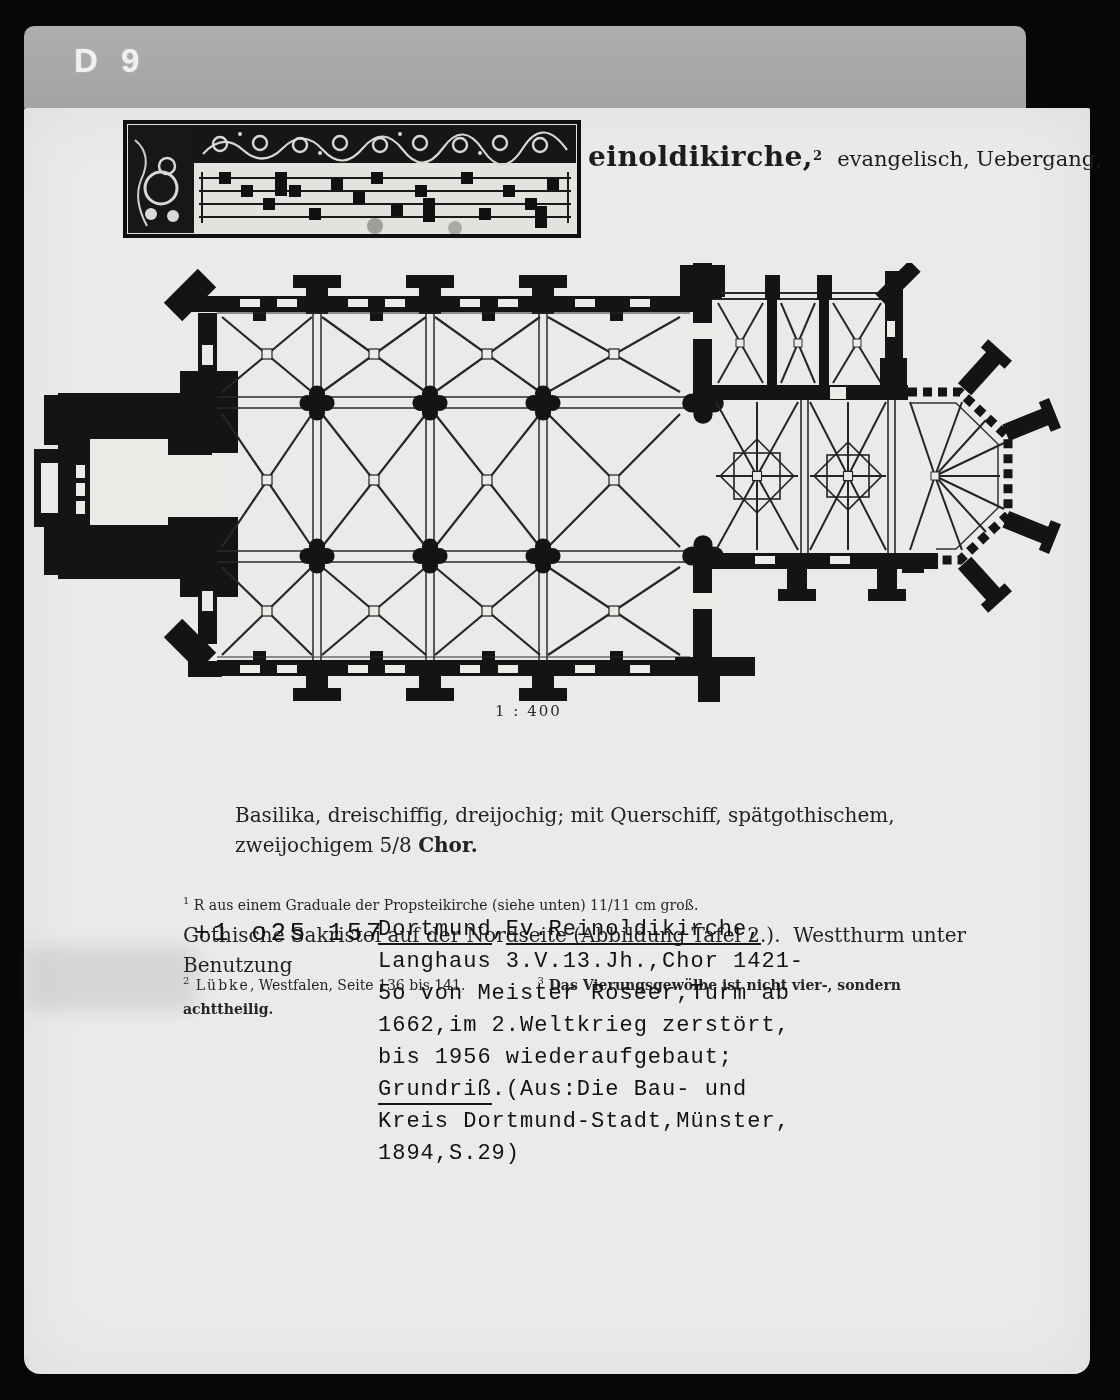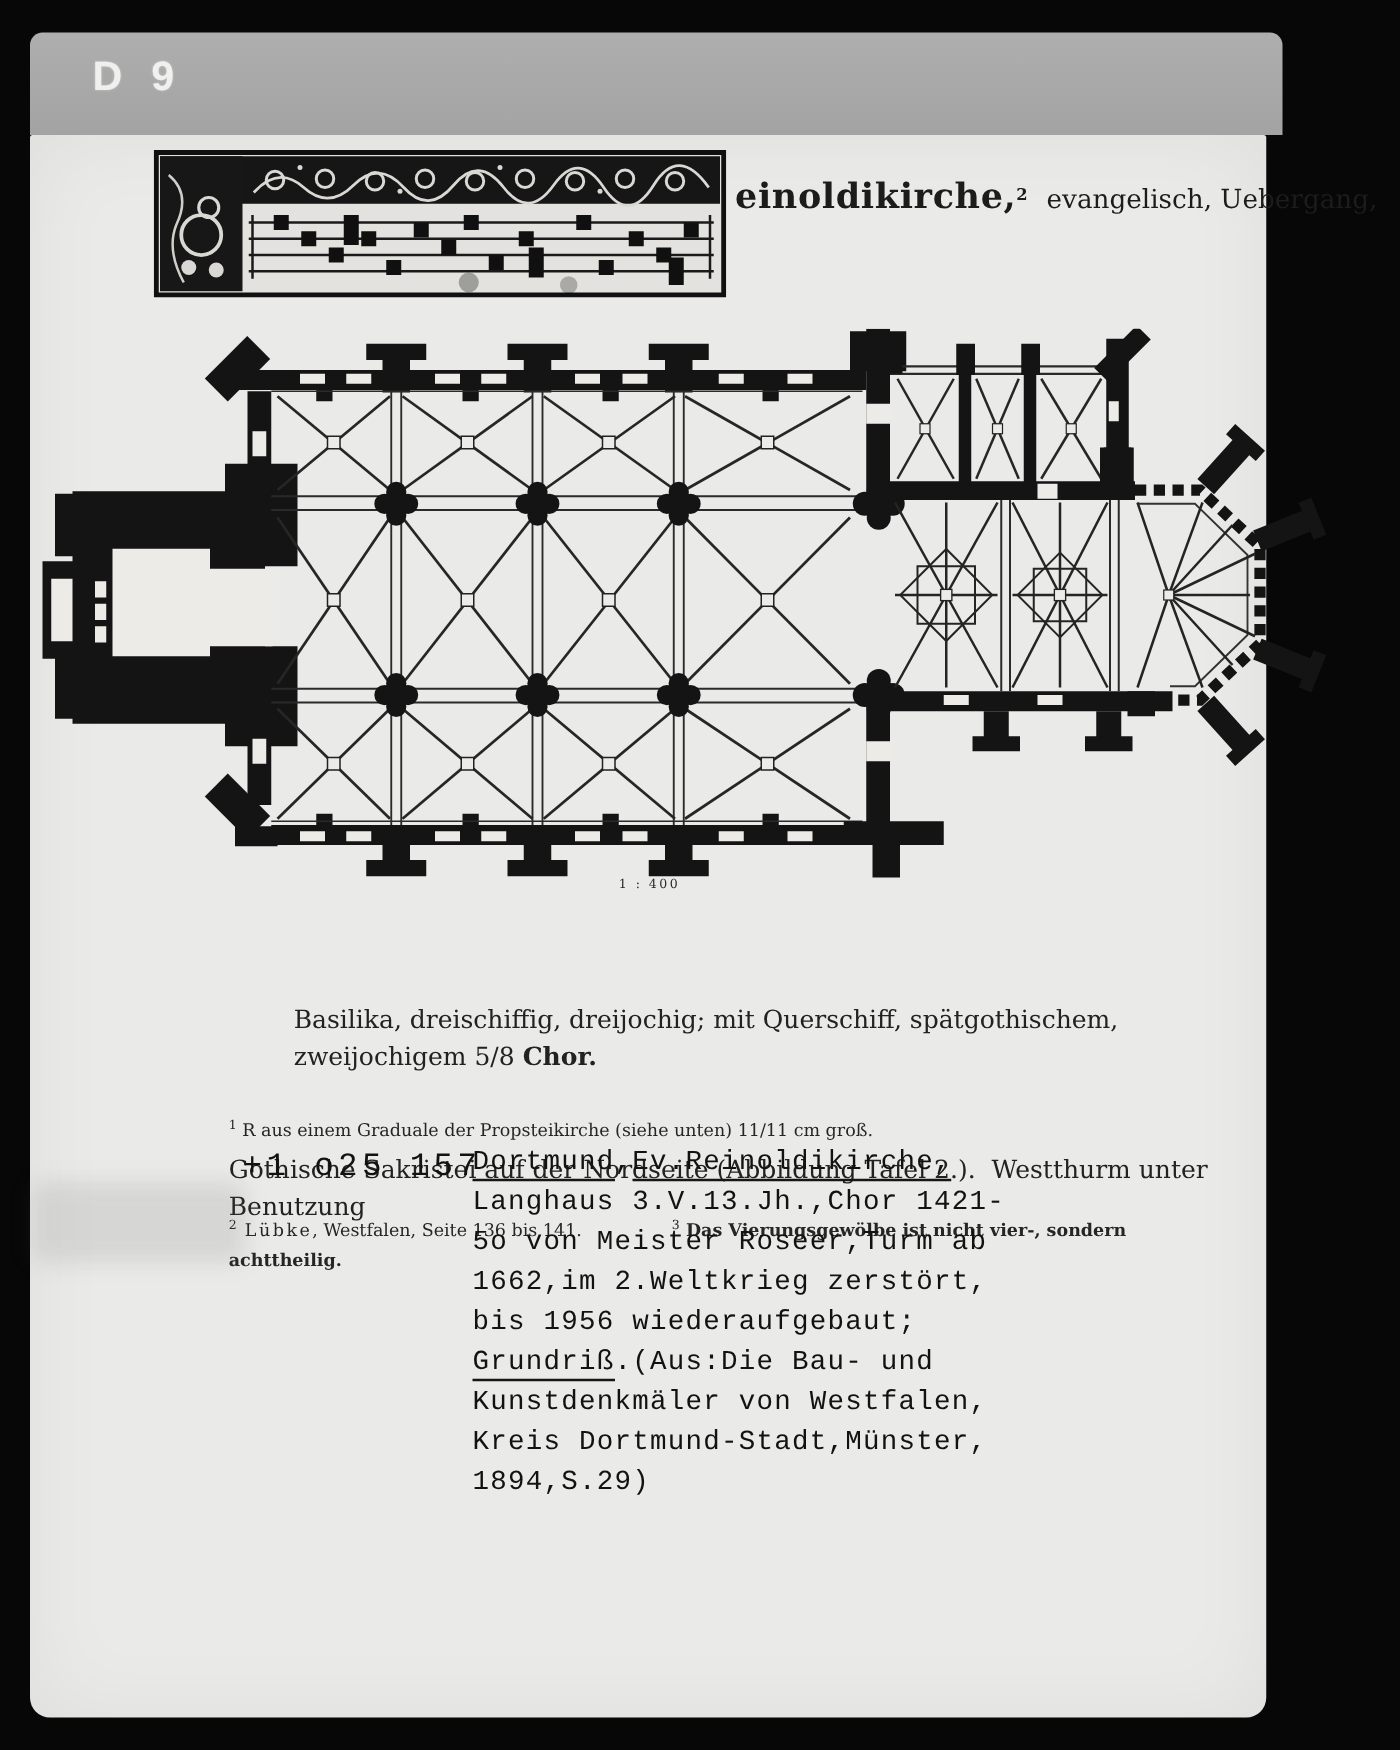--- a/index.html
+++ b/index.html
@@ -4,30 +4,30 @@
 <style>
   html,body{margin:0;padding:0;background:#000;}
   .photo{position:relative;width:1120px;height:1400px;background:#070707;overflow:hidden;
          font-family:"DejaVu Serif",serif;}
   .gray-band{position:absolute;left:24px;top:26px;width:1002px;height:82px;
              background:linear-gradient(180deg,#aeaeae,#a3a3a3);
              border-radius:10px 10px 0 0;}
   .d9{position:absolute;left:50px;top:16px;font-family:"Liberation Sans",sans-serif;
       font-weight:bold;font-size:33px;color:#f4f4f2;letter-spacing:7px;
       text-shadow:0 0 2px rgba(255,255,255,.45);opacity:.95;}
-  .page{position:absolute;left:24px;top:108px;width:989px;height:1266px;
+  .page{position:absolute;left:24px;top:108px;width:1066px;height:1266px;
         background:#eaeae8;border-radius:2px 2px 16px 16px;
         box-shadow:inset 0 0 70px rgba(0,0,0,.05);}
   .ornament{position:absolute;left:99px;top:12px;width:458px;height:118px;}
   .heading{position:absolute;left:564px;top:32px;white-space:nowrap;color:#1c1c1c;}
   .heading .hb{font-size:28px;font-weight:bold;letter-spacing:.5px;}
   .heading .hsup{font-size:13px;vertical-align:super;font-weight:bold;}
   .heading .hr{font-size:21px;margin-left:10px;}
   .plan{position:absolute;left:6px;top:155px;width:1045px;height:450px;}
-  .scale-note{position:absolute;left:471px;top:594px;font-size:10px;letter-spacing:2px;color:#2a2a2a;}
+  .scale-note{position:absolute;left:471px;top:594px;font-size:15px;letter-spacing:2px;color:#2a2a2a;}
   .desc{position:absolute;left:159px;top:632px;width:808px;color:#222;
         font-size:20px;line-height:30px;white-space:pre-wrap;}
   .desc .ind{padding-left:52px;}
   .desc b{font-weight:bold;}
   .fns{position:absolute;left:159px;top:730px;width:810px;color:#262626;
        font-size:14px;line-height:25px;white-space:pre-wrap;}
   .fns sup{font-size:10px;}
   .fn3gap{display:inline-block;width:72px;}
   .fn3b{font-weight:600;}
   .catalog-id{position:absolute;left:170px;top:810px;
@@ -406,20 +406,19 @@
     </div>
 
     <div class="catalog-id">+1 o25 157</div>
     <div class="catalog-lines">
         <div class="cat-line"><span class="u">Dortmund</span><span>,</span><span class="u">Ev.Reinoldikirche,</span></div>
         <div class="cat-line"><span>Langhaus 3.V.13.Jh.,Chor 1421-</span></div>
         <div class="cat-line"><span>5o von Meister Roseer,Turm ab</span></div>
         <div class="cat-line"><span>1662,im 2.Weltkrieg zerstört,</span></div>
         <div class="cat-line"><span>bis 1956 wiederaufgebaut;</span></div>
         <div class="cat-line"><span class="u">Grundriß</span><span>.(Aus:Die Bau- und</span></div>
-        <div class="cat-line"><span>Kunstdenkmäler von Westfalen,</span></div>
         <div class="cat-line"><span>Kreis Dortmund-Stadt,Münster,</span></div>
         <div class="cat-line"><span>1894,S.29)</span></div>
       </div>
 
     <div class="smudge"></div>
   </div>
 </div>
 
 </body></html>

